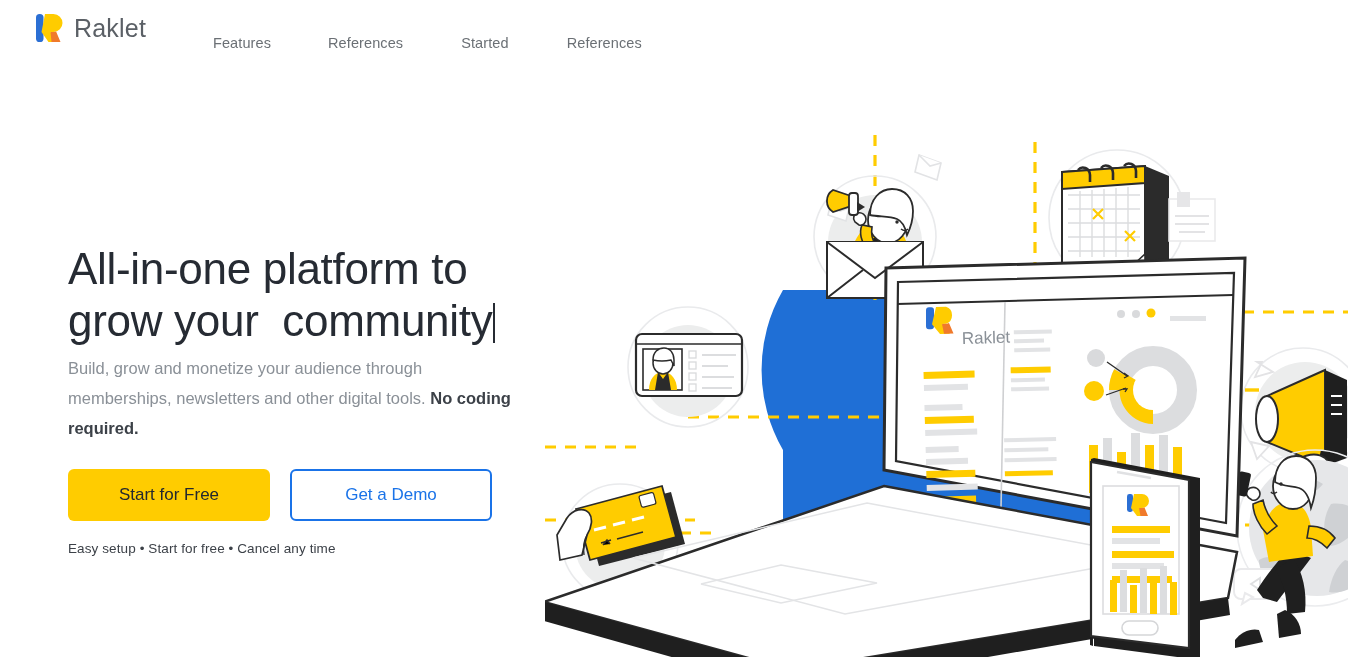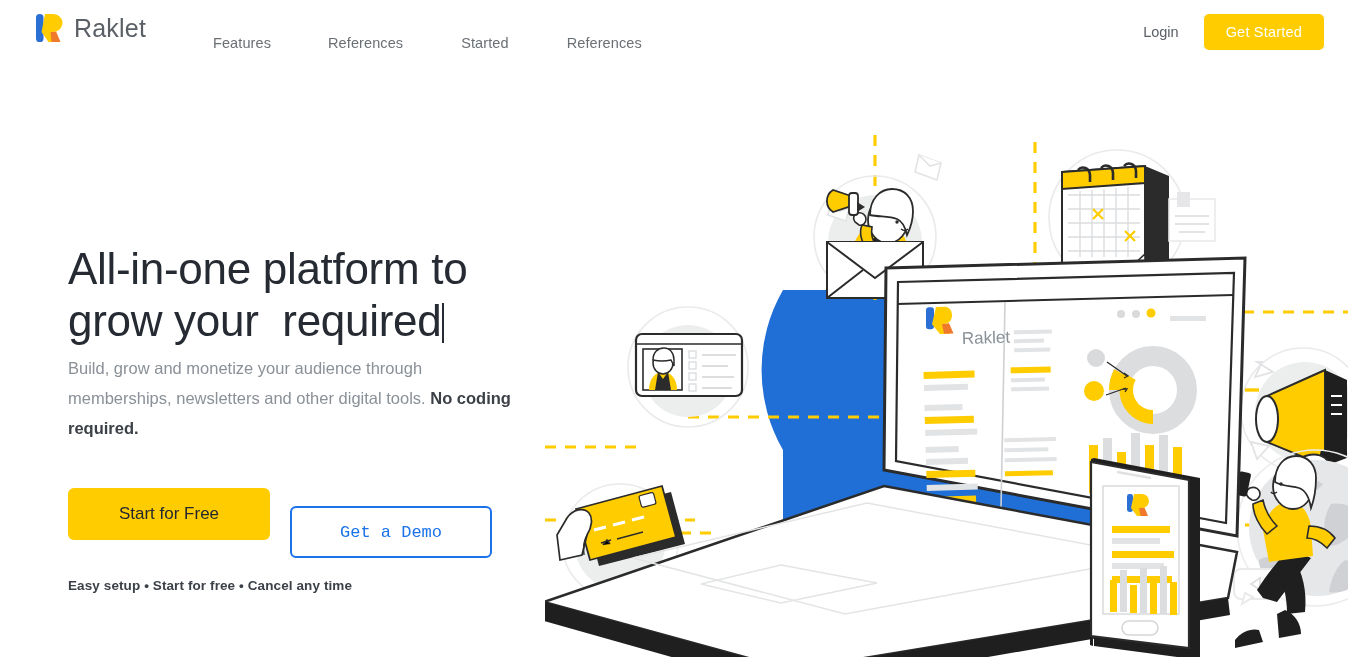--- a/index.html
+++ b/index.html
@@ -75,26 +75,25 @@
   .btn-primary {
     background: #ffcc00; color: #23282e;
     font-size: 17px; border: none; border-radius: 6px;
     width: 202px; height: 52px; cursor: pointer;
     font-family: inherit;
   }
   .btn-secondary {
     background: #ffffff; color: #1a73e8;
     font-size: 17px; border: 2px solid #1a73e8; border-radius: 6px;
     width: 202px; height: 52px; cursor: pointer;
-    font-family: Liberation Mono, monospace;
-    margin-top: 37px;
+    font-family: Liberation Sans, sans-serif;
   }
   .hero-note {
     margin-top: 20px; font-size: 13.5px; color: #3c4148;
-    font-weight: 700; letter-spacing: .1px;
+    font-weight: 400; letter-spacing: .1px;
   }
 
   
   .hero-art {
     position: absolute; left: 545px; top: 90px;
     width: 803px; height: 567px;
   }
   .hero-art svg { display: block; }
 </style>
 </head>
@@ -114,29 +113,25 @@
     <span class="brand-text">Raklet</span>
   </div>
 
   <div class="nav-links">
     <span class="nav-link" style="margin-right:45px">Features</span>
     <span class="nav-link" style="margin-right:46px">References</span>
     <span class="nav-link" style="margin-right:46px">Started</span>
     <span class="nav-link">References</span>
   </div>
 
-  <div class="nav-right">
-    <span class="login-link">Login</span>
-    <button class="btn-get-started">Get Started</button>
-  </div>
 </div>
 
 <div class="hero-left">
   <h1 class="hero-title"><span>All-in-one platform to
-grow your  required</span><span class="caret"></span></h1>
+grow your  community</span><span class="caret"></span></h1>
 
   <p class="hero-sub"><span>Build, grow and monetize your audience through memberships, newsletters and other digital tools. </span><b>No coding required.</b></p>
 
   <div class="cta-row">
     <button class="btn-primary">Start for Free</button>
     <button class="btn-secondary">Get a Demo</button>
   </div>
 
   <div class="hero-note">Easy setup • Start for free • Cancel any time</div>
 </div>

